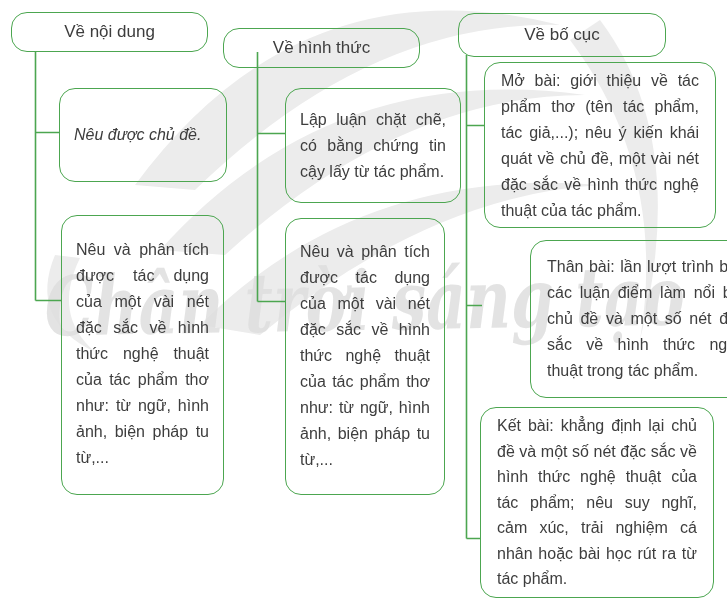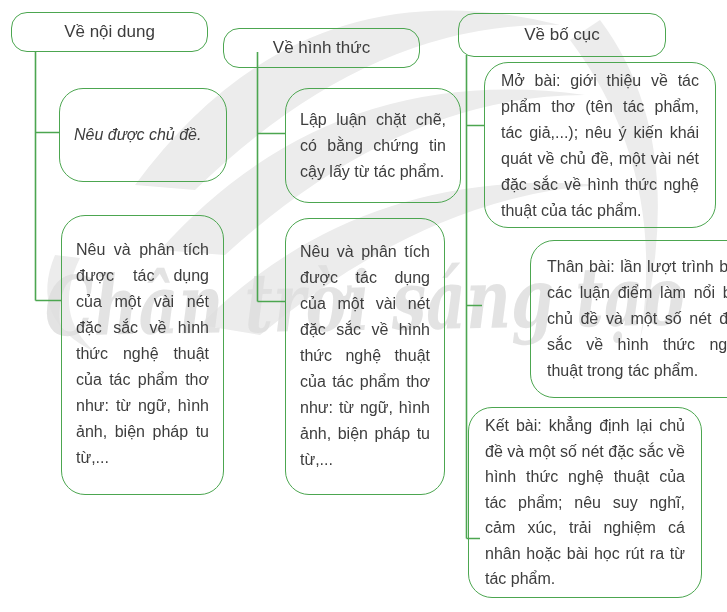--- a/index.html
+++ b/index.html
@@ -34,34 +34,34 @@
     font-size:17px;
     background:transparent;
     box-sizing:border-box;
   }
   .h1{left:11px;top:12px;width:197px;height:40px;}
   .h2{left:223px;top:28px;width:197px;height:40px;}
   .h3{left:458px;top:13px;width:208px;height:44px;}
   .box{
     position:absolute;z-index:2;
     border:1.6px solid var(--green);
-    border-radius:24px;
+    border-radius:16px;
     background:transparent;
     box-sizing:border-box;
     font-size:16px;line-height:26px;
   }
   .box p{margin:0;text-align:justify;}
   .c1b1{left:59px;top:88px;width:168px;height:94px;display:flex;align-items:center;padding:0 14px;font-style:italic;}
   .c1b1 p{text-align:left;}
   .c1b2{left:61px;top:215px;width:163px;height:280px;padding:21px 14px;}
   .c2b1{left:285px;top:88px;width:176px;height:115px;padding:18px 14px;}
   .c2b2{left:285px;top:218px;width:160px;height:277px;padding:20px 14px;}
   .c3b1{left:484px;top:62px;width:232px;height:166px;padding:5px 16px;}
   .c3b2{left:482px;top:240px;width:232px;height:158px;padding:13px 16px;margin-left:48px;}
-  .c3b3{left:468px;top:407px;width:234px;height:191px;padding:5px 16px;line-height:25.5px;}
+  .c3b3{left:480px;top:407px;width:234px;height:191px;padding:5px 16px;line-height:25.5px;}
 </style>
 </head>
 <body>
 
 <div class="canvas">
 
   <svg class="layer wm" viewBox="0 0 727 612" aria-hidden="true">
     <path class="wm-shape" d="M135 185 Q 300 -40 560 25 Q 370 20 195 190 Z"></path>
     <path class="wm-shape" d="M160 250 Q 330 60 585 95 Q 400 95 225 255 Z"></path>
     <path class="wm-shape" d="M200 325 Q 360 165 600 185 Q 430 195 260 335 Z"></path>

